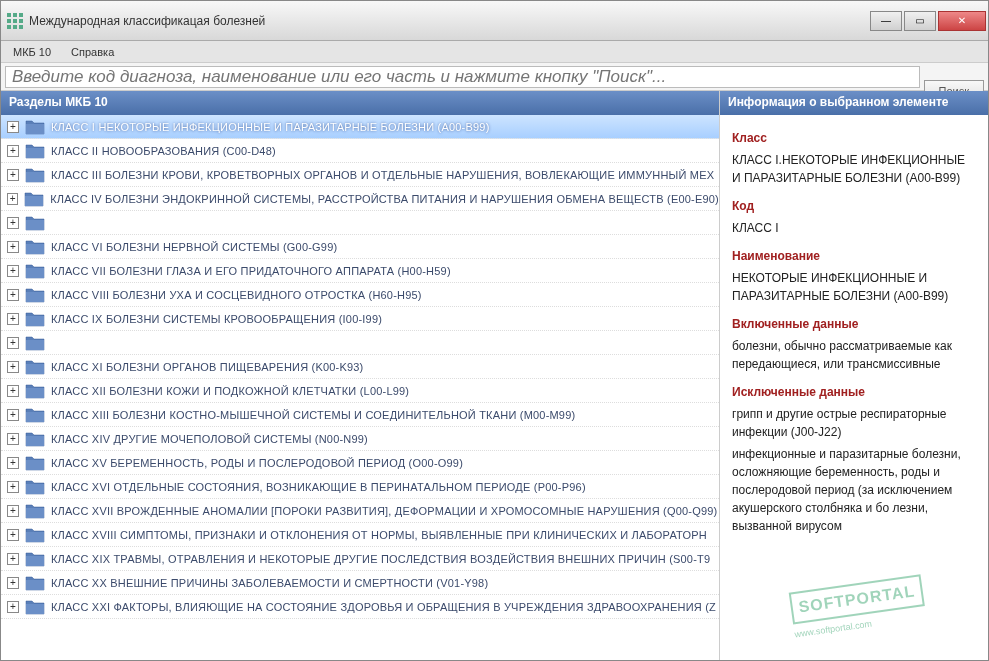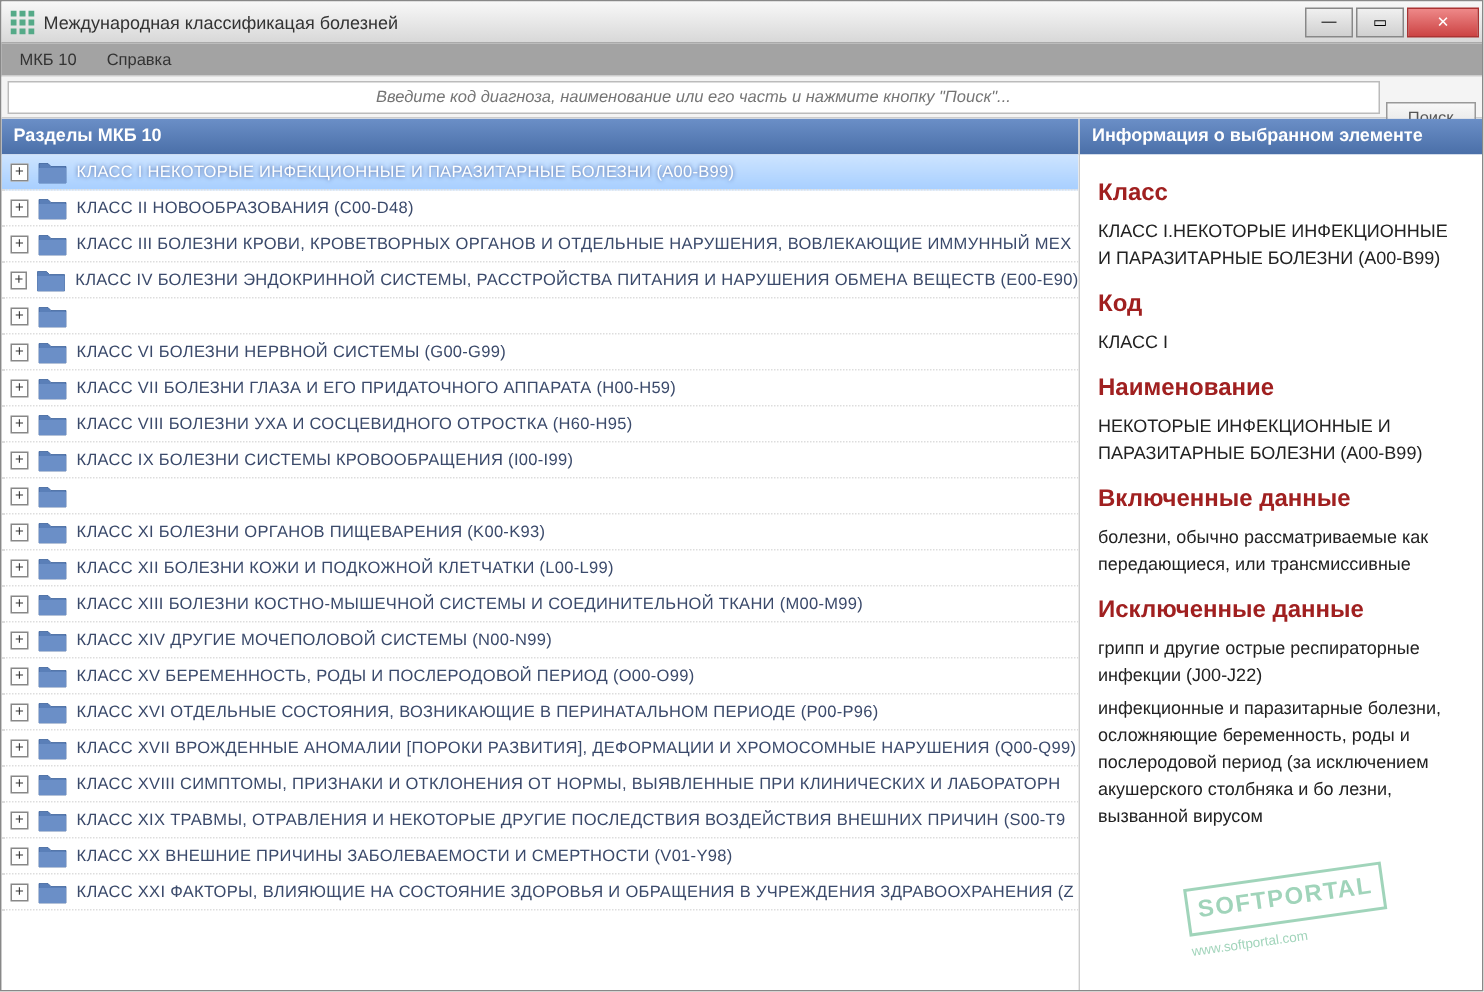--- a/index.html
+++ b/index.html
@@ -1,43 +1,43 @@
 <!DOCTYPE html>
 <html><head>
 <meta charset="utf-8">
 <style>
 * { box-sizing: border-box; margin: 0; padding: 0; }
 body { font-family: Tahoma, Arial, sans-serif; font-size: 11px; background: #d4d0c8; width: 989px; height: 661px; overflow: hidden; }
 .window { width: 989px; height: 661px; background: #fff; border: 1px solid #888; display: flex; flex-direction: column; }
-.titlebar { height: 28px; background: linear-gradient(to bottom, #f8f8f8 0%, #e8e8e8 50%, #d8d8d8 100%); border-bottom: 1px solid #aaa; display: flex; align-items: center; padding-left: 6px; }
+.titlebar { height: 40px; background: linear-gradient(to bottom, #f8f8f8 0%, #e8e8e8 50%, #d8d8d8 100%); border-bottom: 1px solid #aaa; display: flex; align-items: center; padding-left: 6px; }
 .titlebar-icon { width: 16px; height: 16px; display: inline-block; margin-right: 6px; }
 .titlebar-icon svg { width: 16px; height: 16px; }
 .titlebar-title { flex: 1; font-size: 12px; color: #333; }
 .win-buttons { display: flex; gap: 2px; padding-right: 2px; }
 .win-btn { width: 32px; height: 20px; border: 1px solid #888; background: linear-gradient(to bottom, #f0f0f0, #d0d0d0); display: flex; align-items: center; justify-content: center; font-size: 10px; font-family: Arial; }
 .win-btn.close { background: linear-gradient(to bottom, #e88, #c44); color: #fff; border-color: #a33; width: 48px; }
-.menubar { height: 22px; background: #a3a3a3; border-bottom: 1px solid #ccc; display: flex; align-items: center; padding-left: 4px; gap: 4px; }
+.menubar { height: 22px; background: #e5e5e5; border-bottom: 1px solid #ccc; display: flex; align-items: center; padding-left: 4px; gap: 4px; }
 .menu-item { padding: 2px 8px; color: #333; }
 .searchbar { height: 28px; background: #f4f4f4; border-bottom: 1px solid #ccc; display: flex; align-items: center; padding: 2px 4px; gap: 4px; }
-.search-input { flex: 1; height: 22px; border: 1px solid #bbb; padding: 0 6px; font-size: 11px; color: #999; background: #fff; font-style: italic; font-family: inherit; text-align: center; }
+.search-input { flex: 1; height: 22px; border: 1px solid #bbb; padding: 0 6px; font-size: 17px; color: #999; background: #fff; font-style: italic; font-family: inherit; }
 .search-btn { height: 22px; padding: 0 14px; border: 1px solid #999; background: linear-gradient(to bottom, #f8f8f8, #e0e0e0); font-size: 11px; color: #555; font-family: inherit; margin-top: 28px; }
 .content { flex: 1; display: flex; overflow: hidden; }
 .left-panel { flex: 1; display: flex; flex-direction: column; border-right: 1px solid #ccc; overflow: hidden; }
 .panel-header { height: 24px; background: linear-gradient(to bottom, #6b8fc7, #4a6fa8); color: #fff; font-weight: bold; padding: 4px 8px; font-size: 12px; }
 .tree { flex: 1; overflow-y: auto; overflow-x: hidden; background: #fff; }
 .tree-item { display: flex; align-items: center; height: 24px; padding-left: 6px; border-bottom: 1px dotted #ddd; white-space: nowrap; overflow: hidden; color: #3b4a6b; cursor: default; }
 .tree-item.selected { background: linear-gradient(to bottom, #cde4ff, #a8cfff); }
 .tree-item.selected .tree-label { color: #fff; text-shadow: 0 0 3px #3b5998; }
 .expander { width: 12px; height: 12px; border: 1px solid #888; background: #fff; display: flex; align-items: center; justify-content: center; font-size: 10px; line-height: 1; margin-right: 6px; color: #333; }
 .folder-icon { width: 20px; height: 16px; margin-right: 6px; display: inline-block; }
 .folder-icon svg { width: 20px; height: 16px; }
 .tree-label { font-size: 11px; letter-spacing: 0.2px; }
 .right-panel { width: 268px; display: flex; flex-direction: column; overflow: hidden; }
 .info-body { flex: 1; overflow-y: auto; padding: 10px 12px; background: #fff; font-size: 12px; line-height: 1.5; color: #222; position: relative; }
-.info-heading { color: #a02020; font-weight: bold; margin-top: 10px; margin-bottom: 4px; font-size: 16px; }
+.info-heading { color: #a02020; font-weight: bold; margin-top: 10px; margin-bottom: 4px; font-size: 12px; }
 .info-heading:first-child { margin-top: 4px; }
 .info-text { color: #222; margin-bottom: 4px; }
 .watermark { position: absolute; bottom: 20px; right: 16px; width: 180px; height: 60px; opacity: 0.5; transform: rotate(-8deg); pointer-events: none; }
 .watermark-text { font-family: Impact, Arial; font-size: 16px; color: #4a7; font-weight: bold; border: 2px solid #4a7; padding: 2px 6px; display: inline-block; letter-spacing: 1px; }
 .watermark-sub { font-size: 9px; color: #4a7; }
 </style>
 </head>
 <body>
 
 <div class="window">

